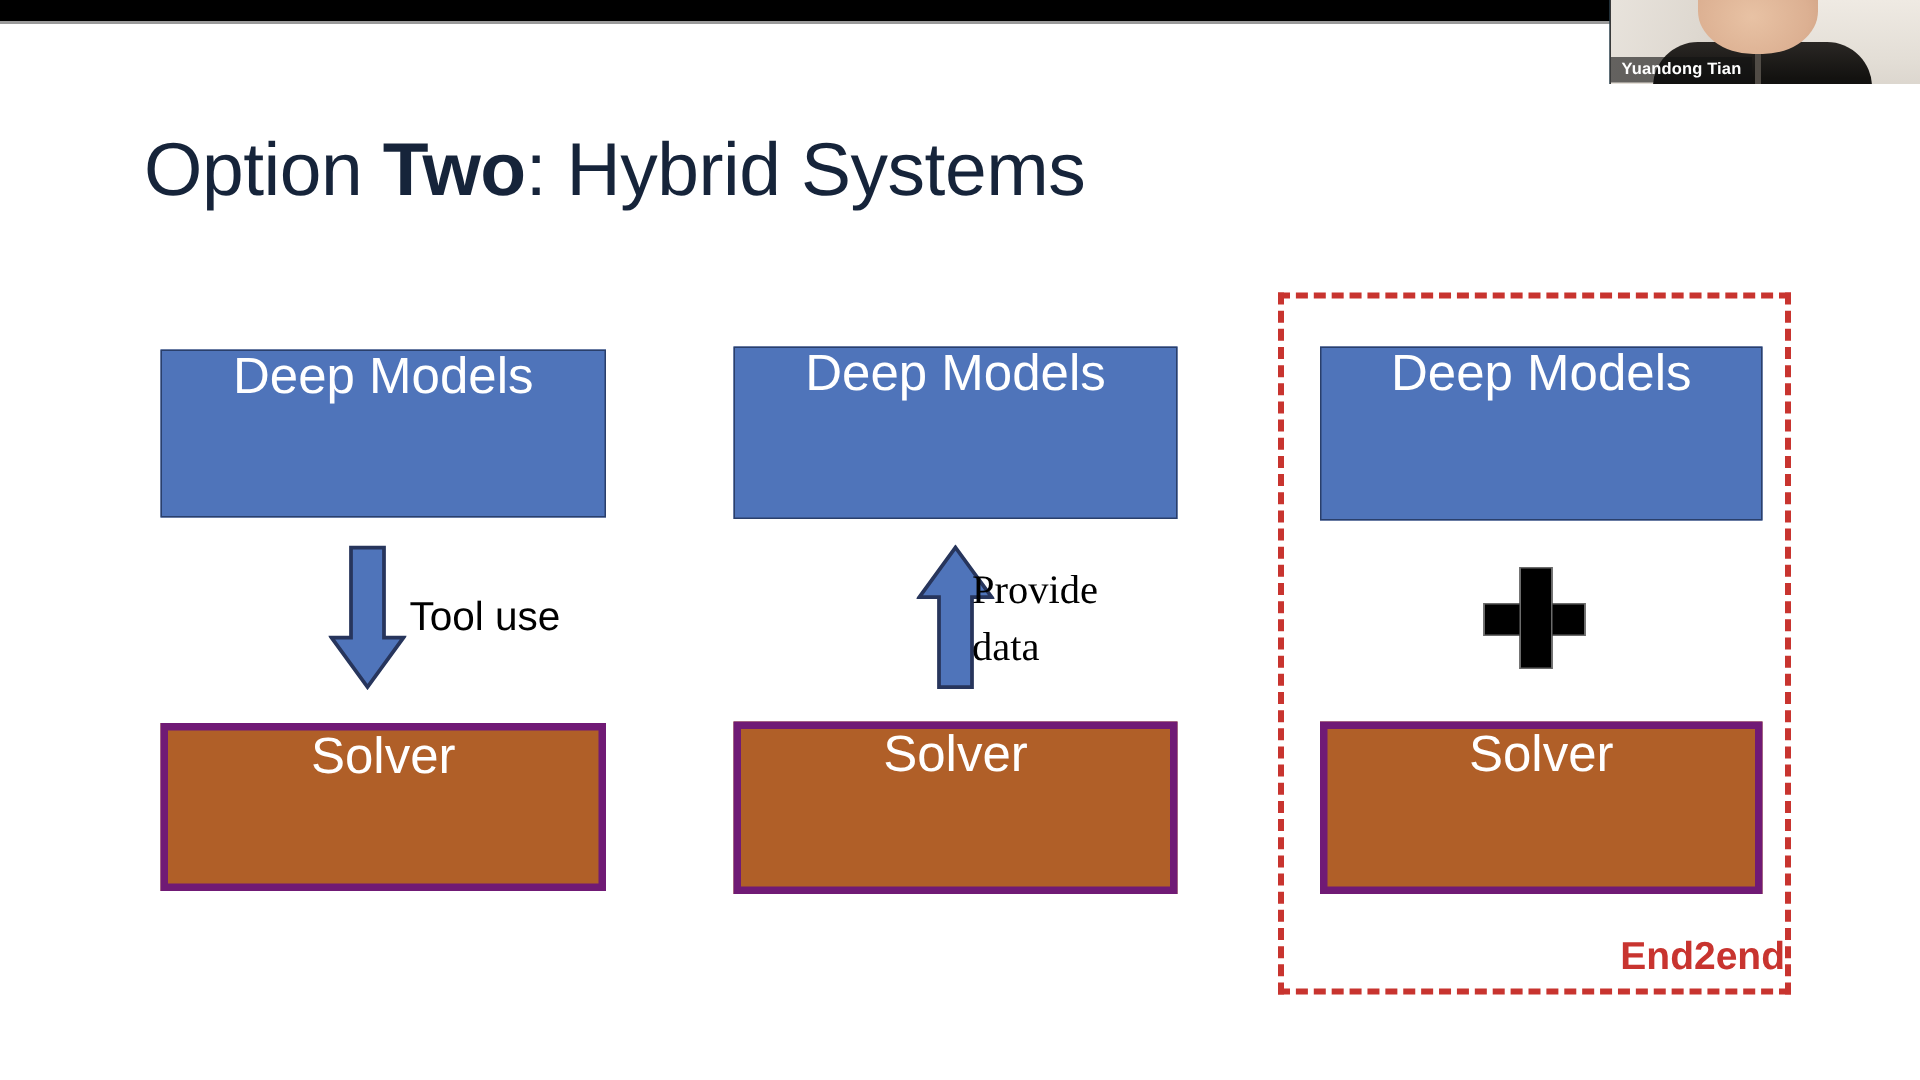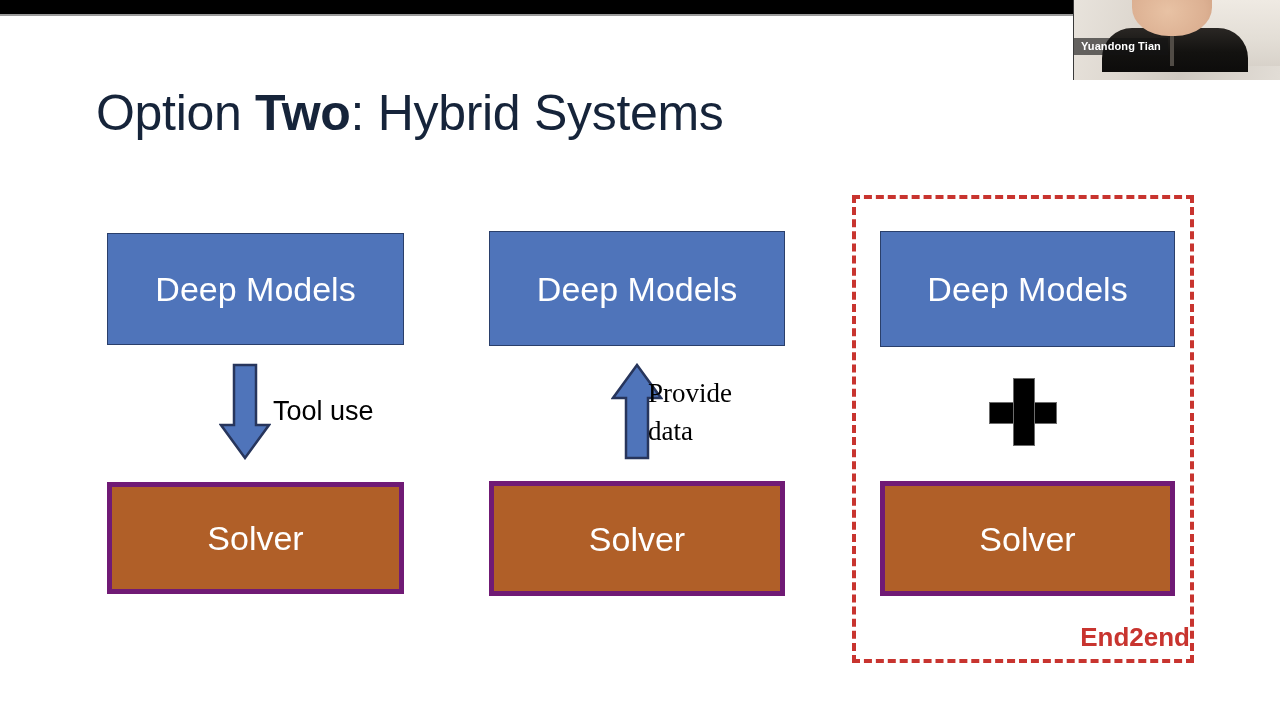--- a/index.html
+++ b/index.html
@@ -23,21 +23,21 @@
   }
   .topbar-rule {
     position: absolute; left: 0; top: 14px;
     width: 1280px; height: 2px;
     background: #9a9a9a;
   }
 
   
   .webcam {
     position: absolute; left: 1073px; top: 0px;
-    width: 207px; height: 80px;
+    width: 207px; height: 56px;
     overflow: hidden;
     background: #0c4a6e;
     border-left: 1px solid #3a3a3a;
     z-index: 40;
   }
   .webcam-bg {
     position: absolute; inset: 0;
     background:
       linear-gradient(105deg, #e8e3dc 0%, #ded8d0 28%, #cfc9c1 55%, #e2ddd6 100%);
   }
@@ -89,21 +89,21 @@
   .end2end-label {
     position: absolute; right: 0; bottom: 6px;
     color: #c8342f;
     font-size: 26px;
     font-weight: 700;
     white-space: nowrap;
   }
 
   .box {
     position: absolute;
-    display: flex; align-items: center; justify-content: center;
+    display: flex; justify-content: center;
     color: #ffffff;
     white-space: nowrap;
   }
   .box-blue {
     background: #4f74ba;
     border: 1px solid #2a3f6b;
   }
   .box-orange {
     background: #b05f28;
     border: 5px solid #701a75;

